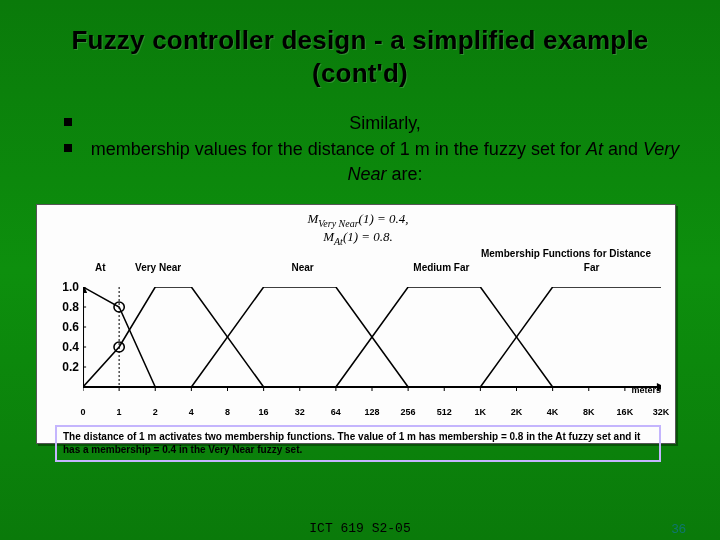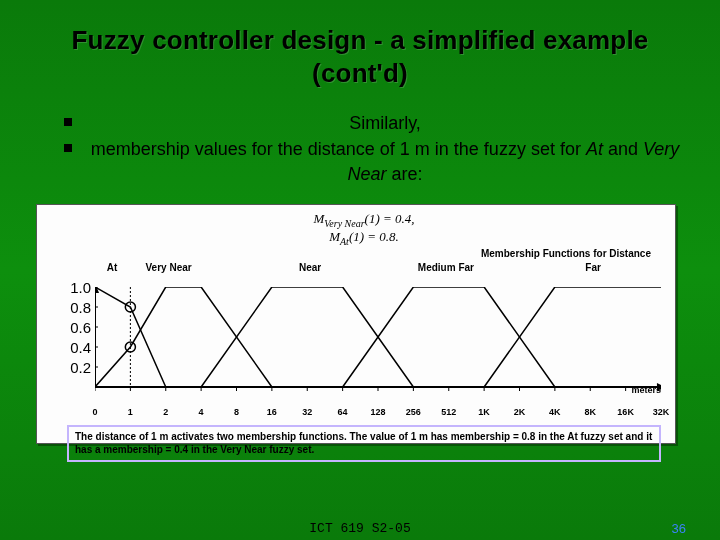--- a/index.html
+++ b/index.html
@@ -49,21 +49,21 @@
   }
   .italic { font-style: italic; }
   .figure-wrap {
     margin-top: 18px;
     width: 640px;
     height: 240px;
     background: #fdfdfd;
     border: 1px solid #555;
     box-shadow: 2px 2px 0 rgba(0,0,0,0.35);
     position: relative;
-    padding: 6px 4px 4px 20px;
+    padding: 6px 4px 4px 8px;
   }
   .eq-block {
     text-align: center;
     font-family: "Times New Roman", serif;
     font-size: 13px;
     font-style: italic;
     line-height: 1.2;
     color: #000;
     margin-bottom: 2px;
   }
@@ -81,22 +81,22 @@
     position: relative;
     height: 120px;
     margin: 4px 10px 0 38px;
   }
   .y-axis-labels {
     position: absolute;
     left: -32px;
     top: 0;
     height: 100px;
     width: 28px;
-    font-size: 15px;
-    font-weight: 400;
+    font-size: 12px;
+    font-weight: 700;
     font-family: Arial, sans-serif;
     color: #000;
   }
   .y-axis-labels span {
     position: absolute;
     right: 0;
     transform: translateY(-50%);
   }
   svg.chart { width: 100%; height: 100%; display: block; }
   .x-axis-labels {
@@ -143,21 +143,21 @@
     bottom: 12px;
     left: 0;
     width: 720px;
     display: flex;
     align-items: center;
     font-size: 13px;
     color: #000;
     font-family: Arial, sans-serif;
   }
   .footer .course { position:absolute; left:50%; transform:translateX(-50%);font-family:Liberation Mono, monospace; }
-  .footer .pagenum { position:absolute; right:34px; color:#3b82f6; }
+  .footer .pagenum { position:absolute; right:34px; color:#0f766e; }
 </style>
 </head>
 <body>
 
 <div class="slide">
 
   <h1 class="title">Fuzzy controller design - a simplified example (cont'd)</h1>
 
   <div class="bullets">
     <div class="bullet">

